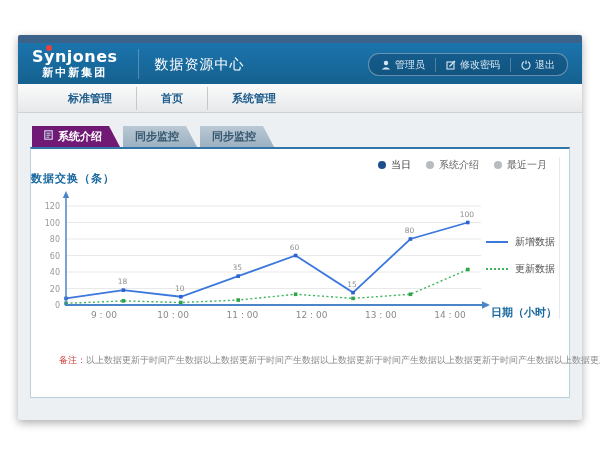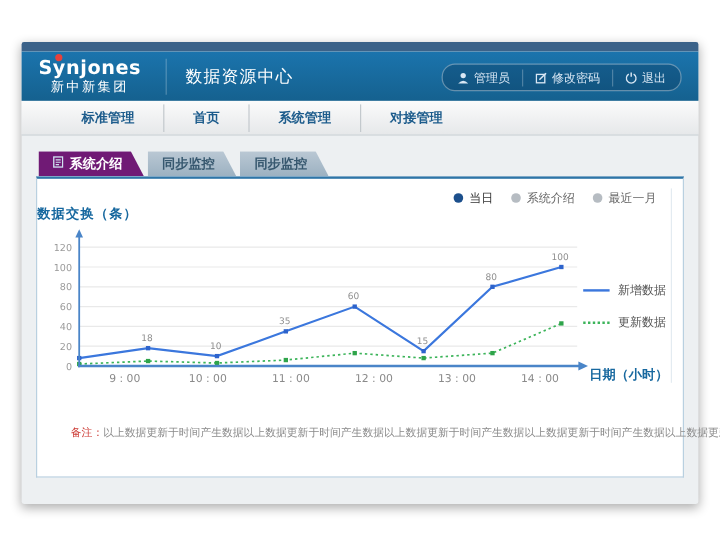--- a/index.html
+++ b/index.html
@@ -10,21 +10,21 @@
   .window{
     position:absolute;left:18px;top:35px;width:564px;height:385px;
     background:#edf0f2;border-radius:2px;box-shadow:0 3px 9px rgba(0,0,0,0.32);
   }
   .topstrip{height:8px;background:#3b6289;border-radius:2px 2px 0 0;}
   
   .header{height:41px;background:linear-gradient(#1b74ad,#15618f);display:flex;align-items:center;padding:0 14px;position:relative;}
   .logo{color:#fff;line-height:1;margin-right:20px;text-align:center;position:relative;cursor:pointer;}
   .logo-en{font-size:16px;font-weight:bold;letter-spacing:.5px;position:relative;display:inline-block;}
   .logo-dot{position:absolute;top:-4px;left:14px;width:6px;height:6px;border-radius:50%;background:#e8413c;}
-  .logo-cn{font-size:11px;font-weight:normal;letter-spacing:2px;margin-top:2px;}
+  .logo-cn{font-size:11px;font-weight:bold;letter-spacing:2px;margin-top:2px;}
   .app-title{color:#fff;font-size:14px;letter-spacing:1px;padding-left:16px;border-left:1px solid rgba(255,255,255,.25);line-height:30px;}
   .header-actions{position:absolute;right:14px;top:10px;display:flex;align-items:center;background:rgba(6,44,74,.28);border:1px solid rgba(255,255,255,.35);border-radius:11px;height:21px;padding:0 2px;}
   .action{display:flex;align-items:center;gap:4px;color:#d9e7f4;font-size:10px;padding:0 10px;cursor:pointer;white-space:nowrap;}
   .action + .action{border-left:1px solid rgba(255,255,255,.25);}
   .action svg{display:block;}
   
   .nav{height:28px;background:linear-gradient(#fbfbfb,#e6e8ea);border-bottom:1px solid #ccd2d6;display:flex;align-items:center;padding-left:26px;}
   .nav-item{color:#1d5c8c;font-size:11px;font-weight:bold;padding:4px 24px;cursor:pointer;}
   .nav-item + .nav-item{border-left:1px solid #c3c9cd;}
   
@@ -93,21 +93,20 @@
         </span>
         <span>退出</span>
       </div>
     </div>
   </div>
 
   <div class="nav">
     <div class="nav-item">标准管理</div>
     <div class="nav-item">首页</div>
     <div class="nav-item">系统管理</div>
-    <div class="nav-item">对接管理</div>
   </div>
 
   <div class="content">
     <div class="tabs">
       <div class="tab active">
         <span>
           <svg width="9" height="10" viewBox="0 0 9 10">
               <rect x="0.8" y="0.8" width="7.4" height="8.4" fill="none" stroke="#cfe2f0" stroke-width="1.1"></rect>
               <line x1="2.4" y1="3.2" x2="6.6" y2="3.2" stroke="#cfe2f0" stroke-width="1"></line>
               <line x1="2.4" y1="5.2" x2="6.6" y2="5.2" stroke="#cfe2f0" stroke-width="1"></line>

